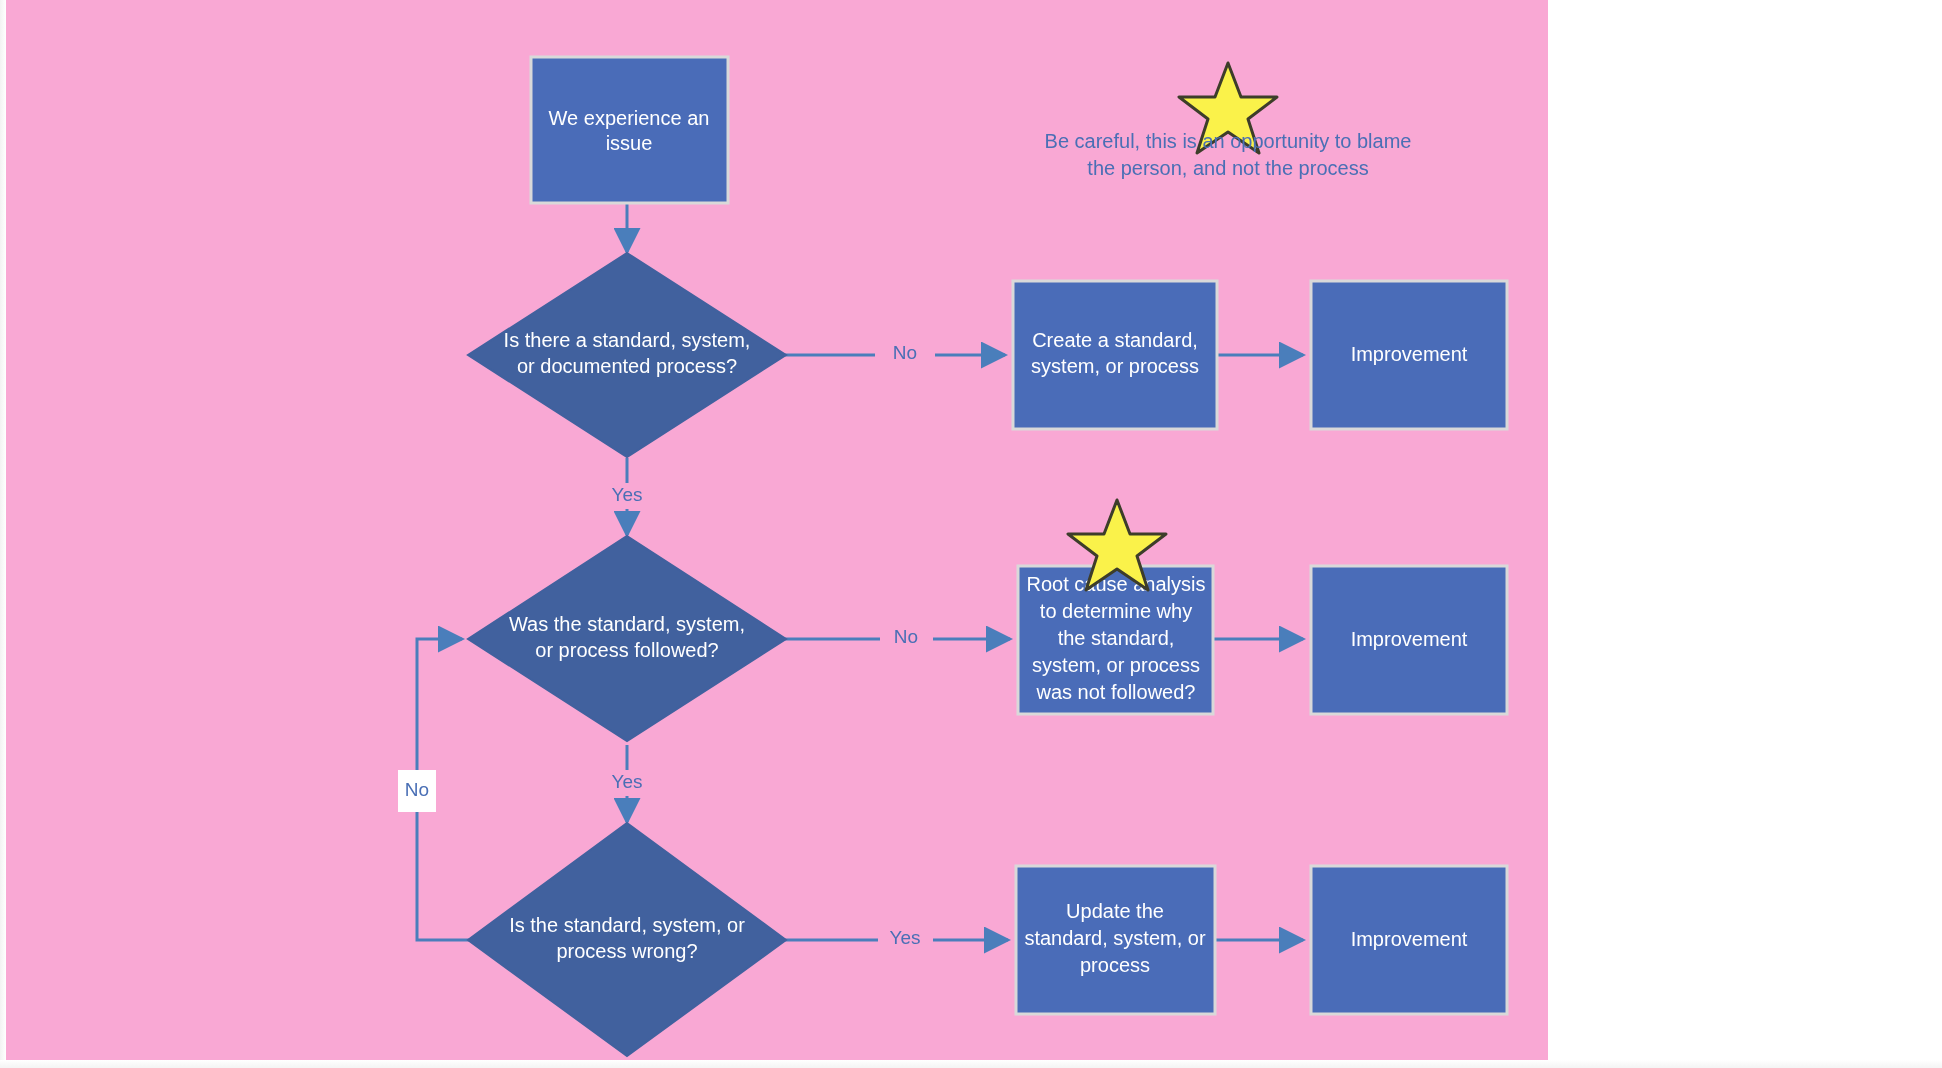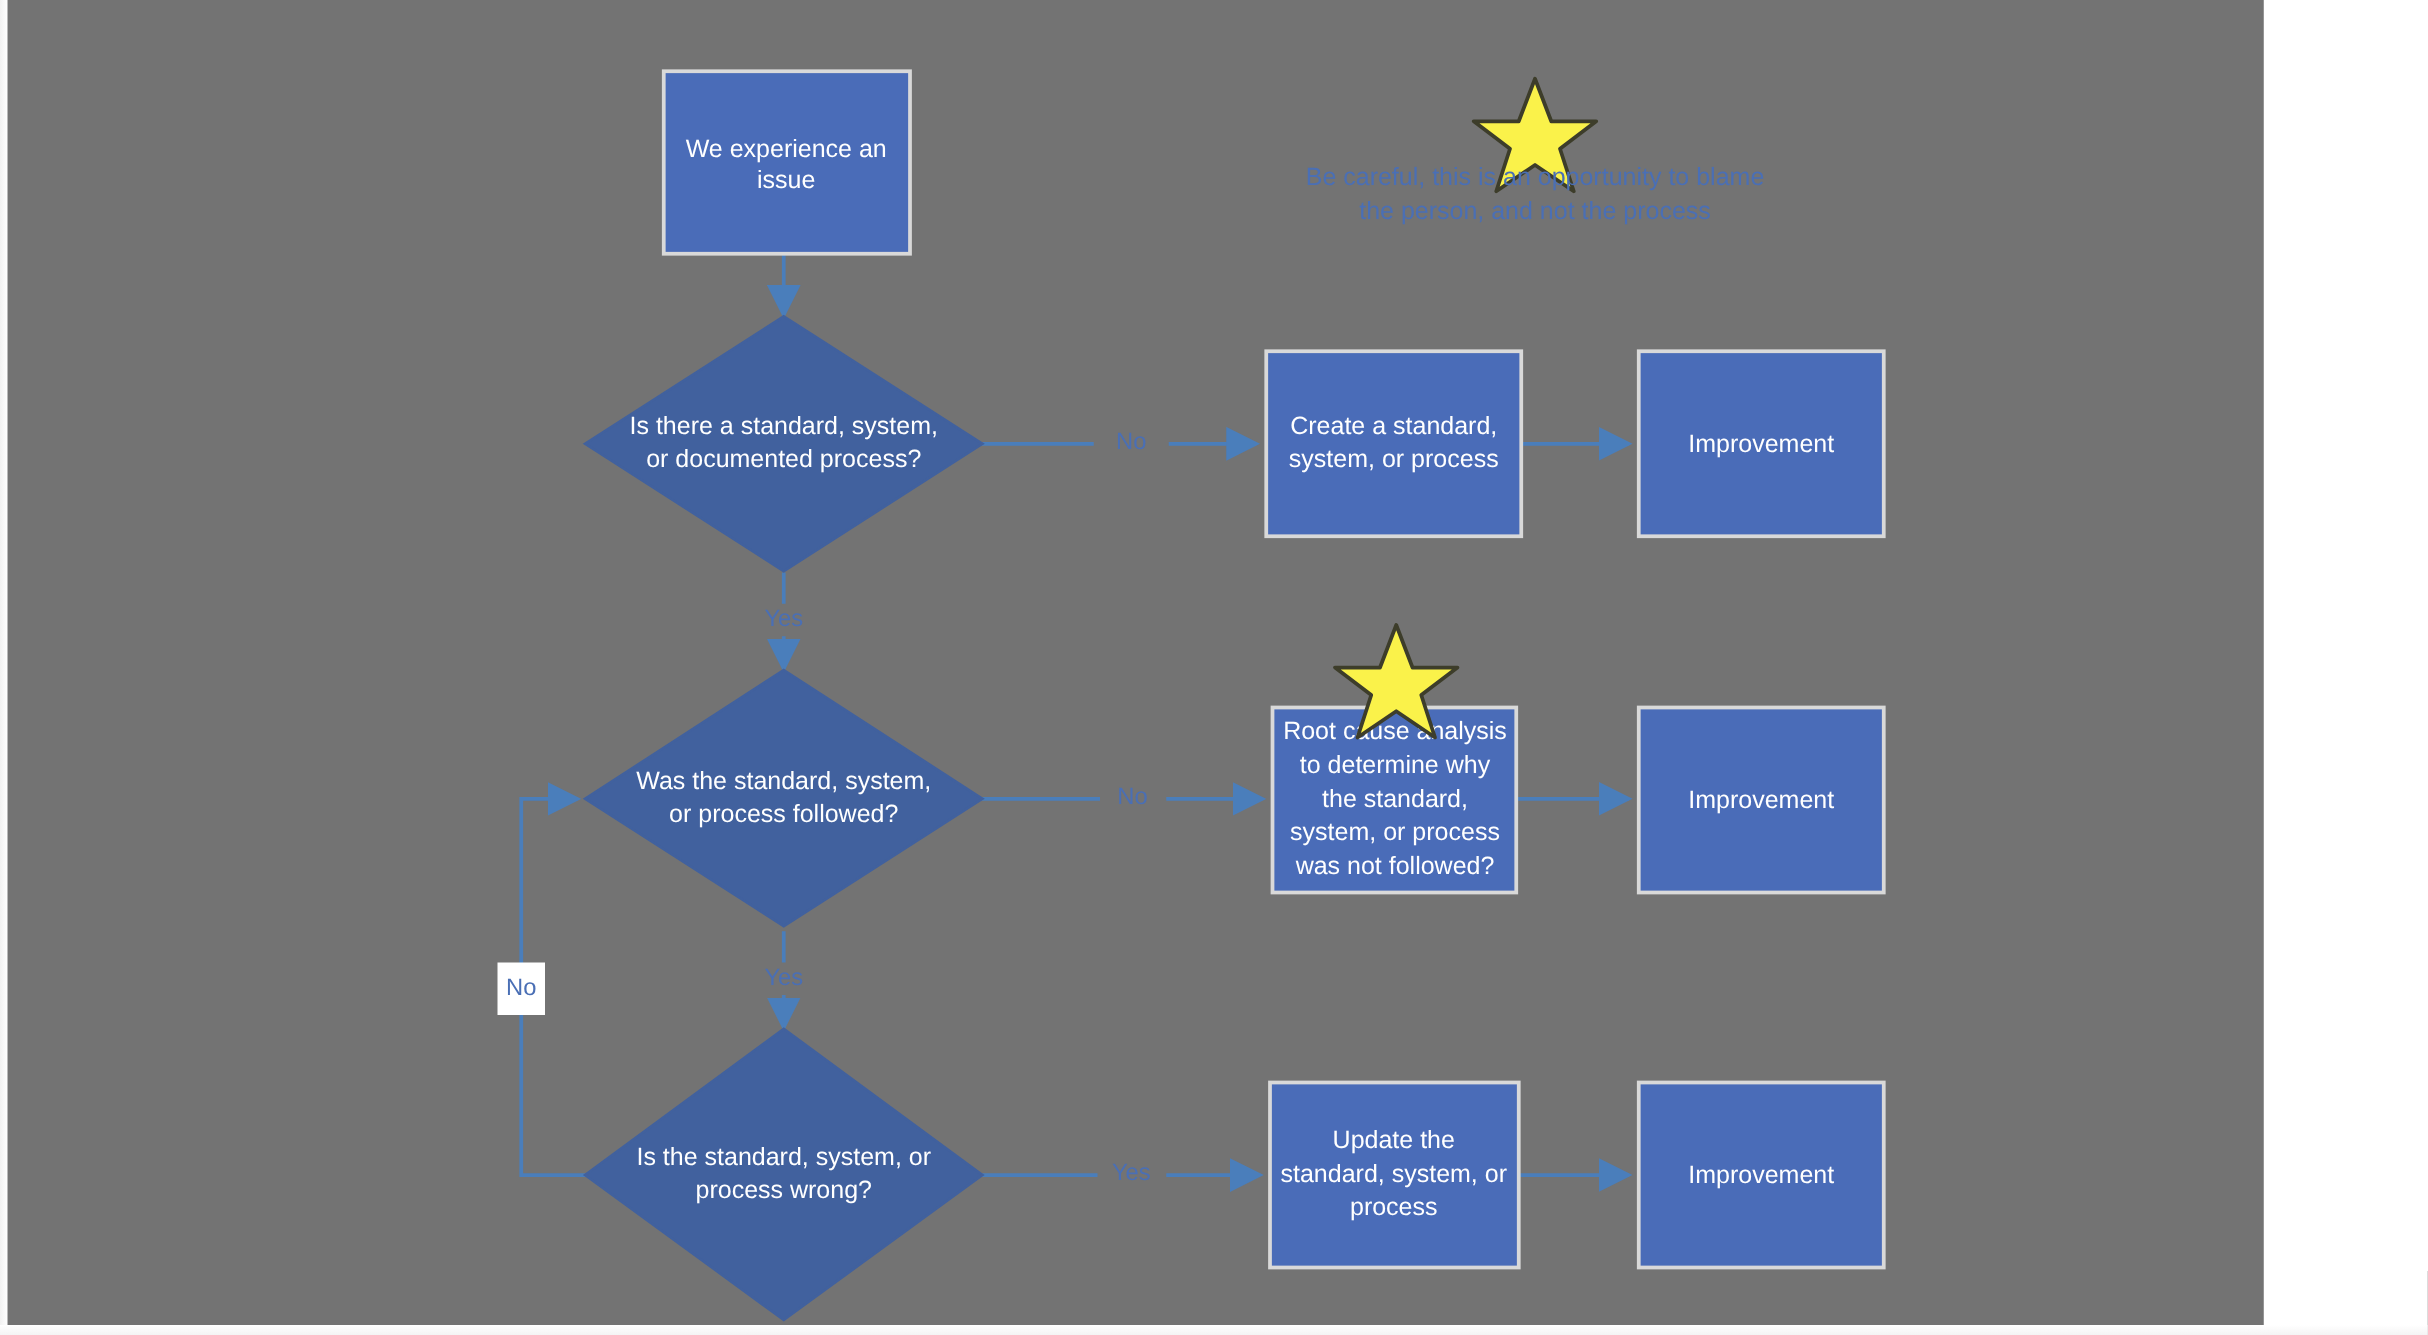--- a/index.html
+++ b/index.html
@@ -8,23 +8,23 @@
     background: #ffffff;
   }
   body {
     width: 1942px;
     height: 1068px;
     overflow: hidden;
     font-family: "Liberation Sans", sans-serif;
   }
   #canvas {
     position: relative;
-    width: 1811px;
+    width: 1548px;
     height: 1068px;
-    background: #737373;
+    background: #f9a8d4;
   }
   
   #edge-left {
     position: absolute;
     left: 0; top: 0;
     width: 6px; height: 1068px;
     background: linear-gradient(to right, #f2f2f2, #ffffff);
     pointer-events: none;
   }
   #edge-bottom {

